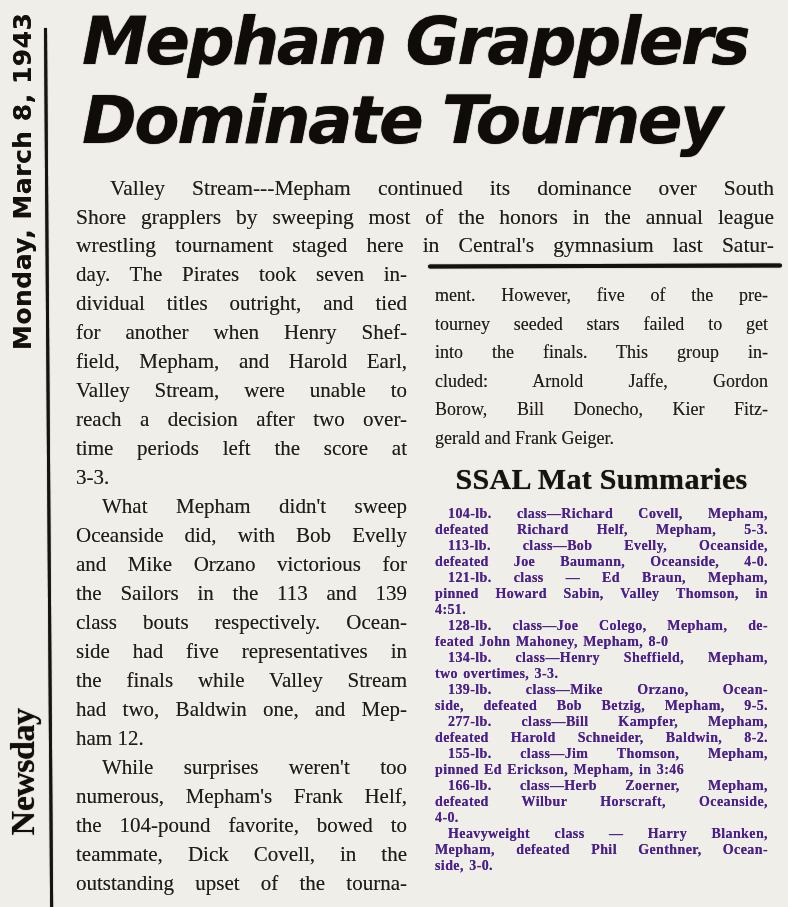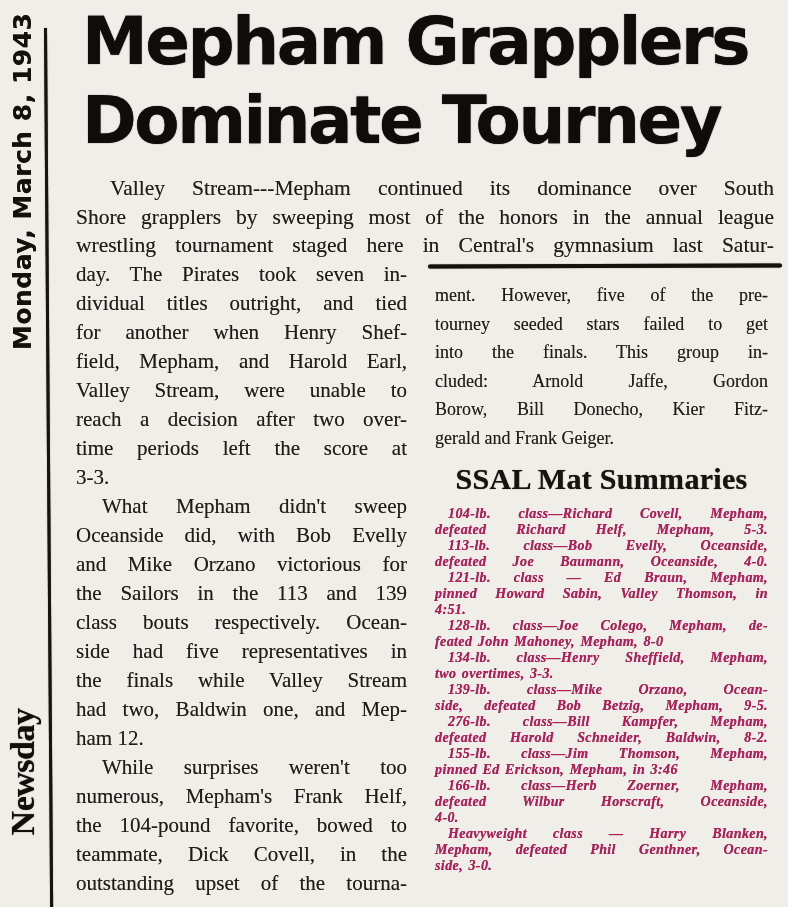--- a/index.html
+++ b/index.html
@@ -35,21 +35,21 @@
     position:absolute;left:-55px;top:752px;width:158px;height:40px;
     transform:rotate(-90deg);
     font-family:"Liberation Serif", serif;font-weight:bold;font-size:34px;
     letter-spacing:-.5px;text-align:center;white-space:nowrap;color:#120e0a;
     text-shadow:0 0 1px rgba(18,14,10,.85);
   }
 
   
   .headline{
     position:absolute;left:82px;top:2px;width:704px;
-    font-family:"DejaVu Sans", sans-serif;font-weight:bold;
+    font-family:"DejaVu Sans", sans-serif;font-weight:bold;font-style:italic;
     font-size:66px;line-height:79px;letter-spacing:-2.5px;color:#0f0c09;
     white-space:nowrap;text-shadow:0 0 1px rgba(15,12,9,.9);
   }
 
   
   .ln{text-align:justify;text-align-last:justify;text-shadow:0 0 .5px rgba(32,28,23,.55);}
   .ln.sh{text-align-last:left;}
   .ln.fi{text-indent:26px;}
 
   .lead{position:absolute;left:76px;top:174px;width:698px;font-size:21.5px;line-height:28.5px;}
@@ -62,21 +62,21 @@
     position:absolute;left:-7px;top:0;width:354px;height:4px;background:#15110d;
     border-radius:2px;box-shadow:0 0 1px rgba(21,17,13,.8);transform:rotate(-0.2deg);
   }
   .rpar{position:absolute;left:0;top:17px;width:333px;font-size:18px;line-height:28.5px;}
   .subhead{
     position:absolute;left:0;top:198px;width:333px;
     font-weight:bold;font-size:30px;letter-spacing:.3px;color:#17130e;
     text-shadow:0 0 .8px rgba(23,19,14,.8);white-space:nowrap;text-align:center;
   }
   .agate{position:absolute;left:0;top:242px;width:333px;
-    font-size:14px;line-height:16px;font-weight:bold;letter-spacing:.4px;word-spacing:1.5px;color:#be185d;font-style:italic;}
+    font-size:14px;line-height:16px;font-weight:bold;letter-spacing:.4px;word-spacing:1.5px;color:#4c1d95;}
   .agate .ln{text-shadow:0 0 .5px rgba(28,24,19,.7);}
   .agate .fi{text-indent:13px;}
   .entry{margin:0;}
 </style>
 </head>
 <body>
 
 <div class="page">
 
   <div class="vrule"></div>
@@ -160,21 +160,21 @@
       </div>
       <div class="entry">
         <div class="ln fi">134-lb. class—Henry Sheffield, Mepham,</div>
         <div class="ln sh">two overtimes, 3-3.</div>
       </div>
       <div class="entry">
         <div class="ln fi">139-lb. class—Mike Orzano, Ocean-</div>
         <div class="ln">side, defeated Bob Betzig, Mepham, 9-5.</div>
       </div>
       <div class="entry">
-        <div class="ln fi">276-lb. class—Bill Kampfer, Mepham,</div>
+        <div class="ln fi">277-lb. class—Bill Kampfer, Mepham,</div>
         <div class="ln">defeated Harold Schneider, Baldwin, 8-2.</div>
       </div>
       <div class="entry">
         <div class="ln fi">155-lb. class—Jim Thomson, Mepham,</div>
         <div class="ln sh">pinned Ed Erickson, Mepham, in 3:46</div>
       </div>
       <div class="entry">
         <div class="ln fi">166-lb. class—Herb Zoerner, Mepham,</div>
         <div class="ln">defeated Wilbur Horscraft, Oceanside,</div>
         <div class="ln sh">4-0.</div>

